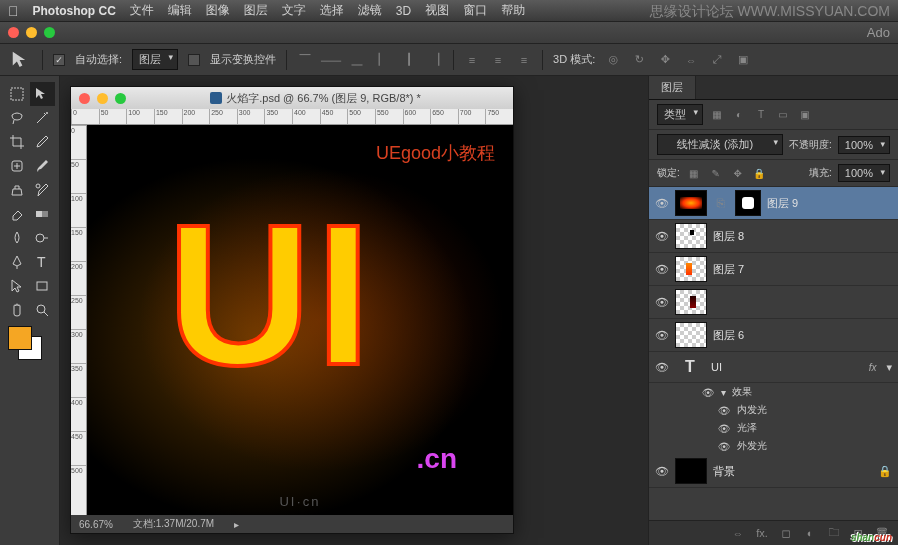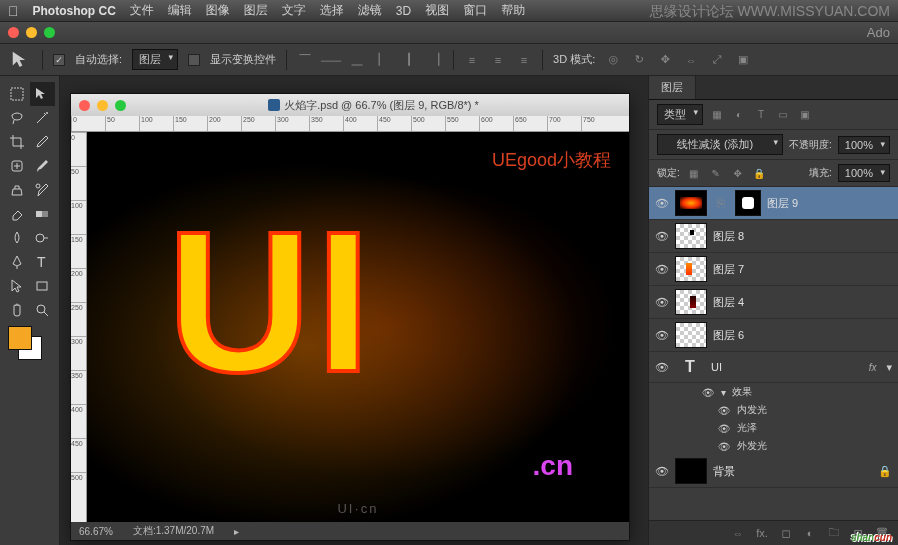--- a/index.html
+++ b/index.html
@@ -38,21 +38,21 @@
 .tool-row { display: flex; gap: 0; }
 .tool { width: 26px; height: 24px; display: flex; align-items: center; justify-content: center; color: #ccc; cursor: pointer; }
 .tool.active { background: #222; }
 .tool svg { width: 16px; height: 16px; }
 .swatches { margin-top: 4px; position: relative; width: 40px; height: 40px; }
 .swatch-fg { position: absolute; top: 0; left: 4px; width: 24px; height: 24px; background: #f5a623; border: 1px solid #111; z-index: 2; }
 .swatch-bg { position: absolute; top: 10px; left: 14px; width: 24px; height: 24px; background: #fff; border: 1px solid #111; }
 
 
 .canvas-area { flex: 1; background: #2a2a2a; position: relative; overflow: hidden; }
-.doc-window { position: absolute; top: 10px; left: 10px; width: 560px; height: 448px; background: #535353; border: 1px solid #111; box-shadow: 0 4px 20px rgba(0,0,0,0.5); margin-top: 7px; }
+.doc-window { position: absolute; top: 10px; left: 10px; width: 444px; height: 448px; background: #535353; border: 1px solid #111; box-shadow: 0 4px 20px rgba(0,0,0,0.5); }
 .doc-titlebar { height: 22px; background: linear-gradient(#e8e8e8, #cfcfcf); display: flex; align-items: center; padding: 0 8px; font-size: 11px; color: #444; }
 .doc-title-text { margin: 0 auto; display: flex; align-items: center; gap: 4px; }
 .ps-file-icon { width: 12px; height: 12px; background: #2a5b8c; border-radius: 2px; }
 .ruler-h { height: 16px; background: #ececec; border-bottom: 1px solid #999; display: flex; font-size: 7px; color: #555; overflow: hidden; }
 .ruler-h span { width: 34px; border-left: 1px solid #aaa; padding-left: 1px; }
 .doc-body { display: flex; height: calc(100% - 22px - 16px - 18px); }
 .ruler-v { width: 16px; background: #ececec; border-right: 1px solid #999; display: flex; flex-direction: column; font-size: 7px; color: #555; }
 .ruler-v span { height: 34px; border-top: 1px solid #aaa; padding-top: 1px; }
 .canvas { flex: 1; background: #000; position: relative; overflow: hidden; }
 .tutorial-label { position: absolute; top: 16px; right: 18px; color: #d84020; font-size: 18px; font-weight: 500; }
@@ -399,21 +399,20 @@
         <div class="thumb checker">
             <div class="mini-thumb-inner" style="background:linear-gradient(#f80,#f30);width:6px;left:10px"></div>
           </div>
         <span class="layer-name">图层 7</span>
       </div>
       <div class="layer">
         <span class="eye">👁</span>
         <div class="thumb checker">
             <div class="mini-thumb-inner" style="background:linear-gradient(#200,#800);width:6px;left:14px"></div>
           </div>
-        <span class="layer-name">图层 4</span>
       </div>
       <div class="layer">
         <span class="eye">👁</span>
         <div class="thumb checker"></div>
         <span class="layer-name">图层 6</span>
       </div>
 
       <div class="layer">
         <span class="eye">👁</span>
         <div class="t-icon">T</div>

